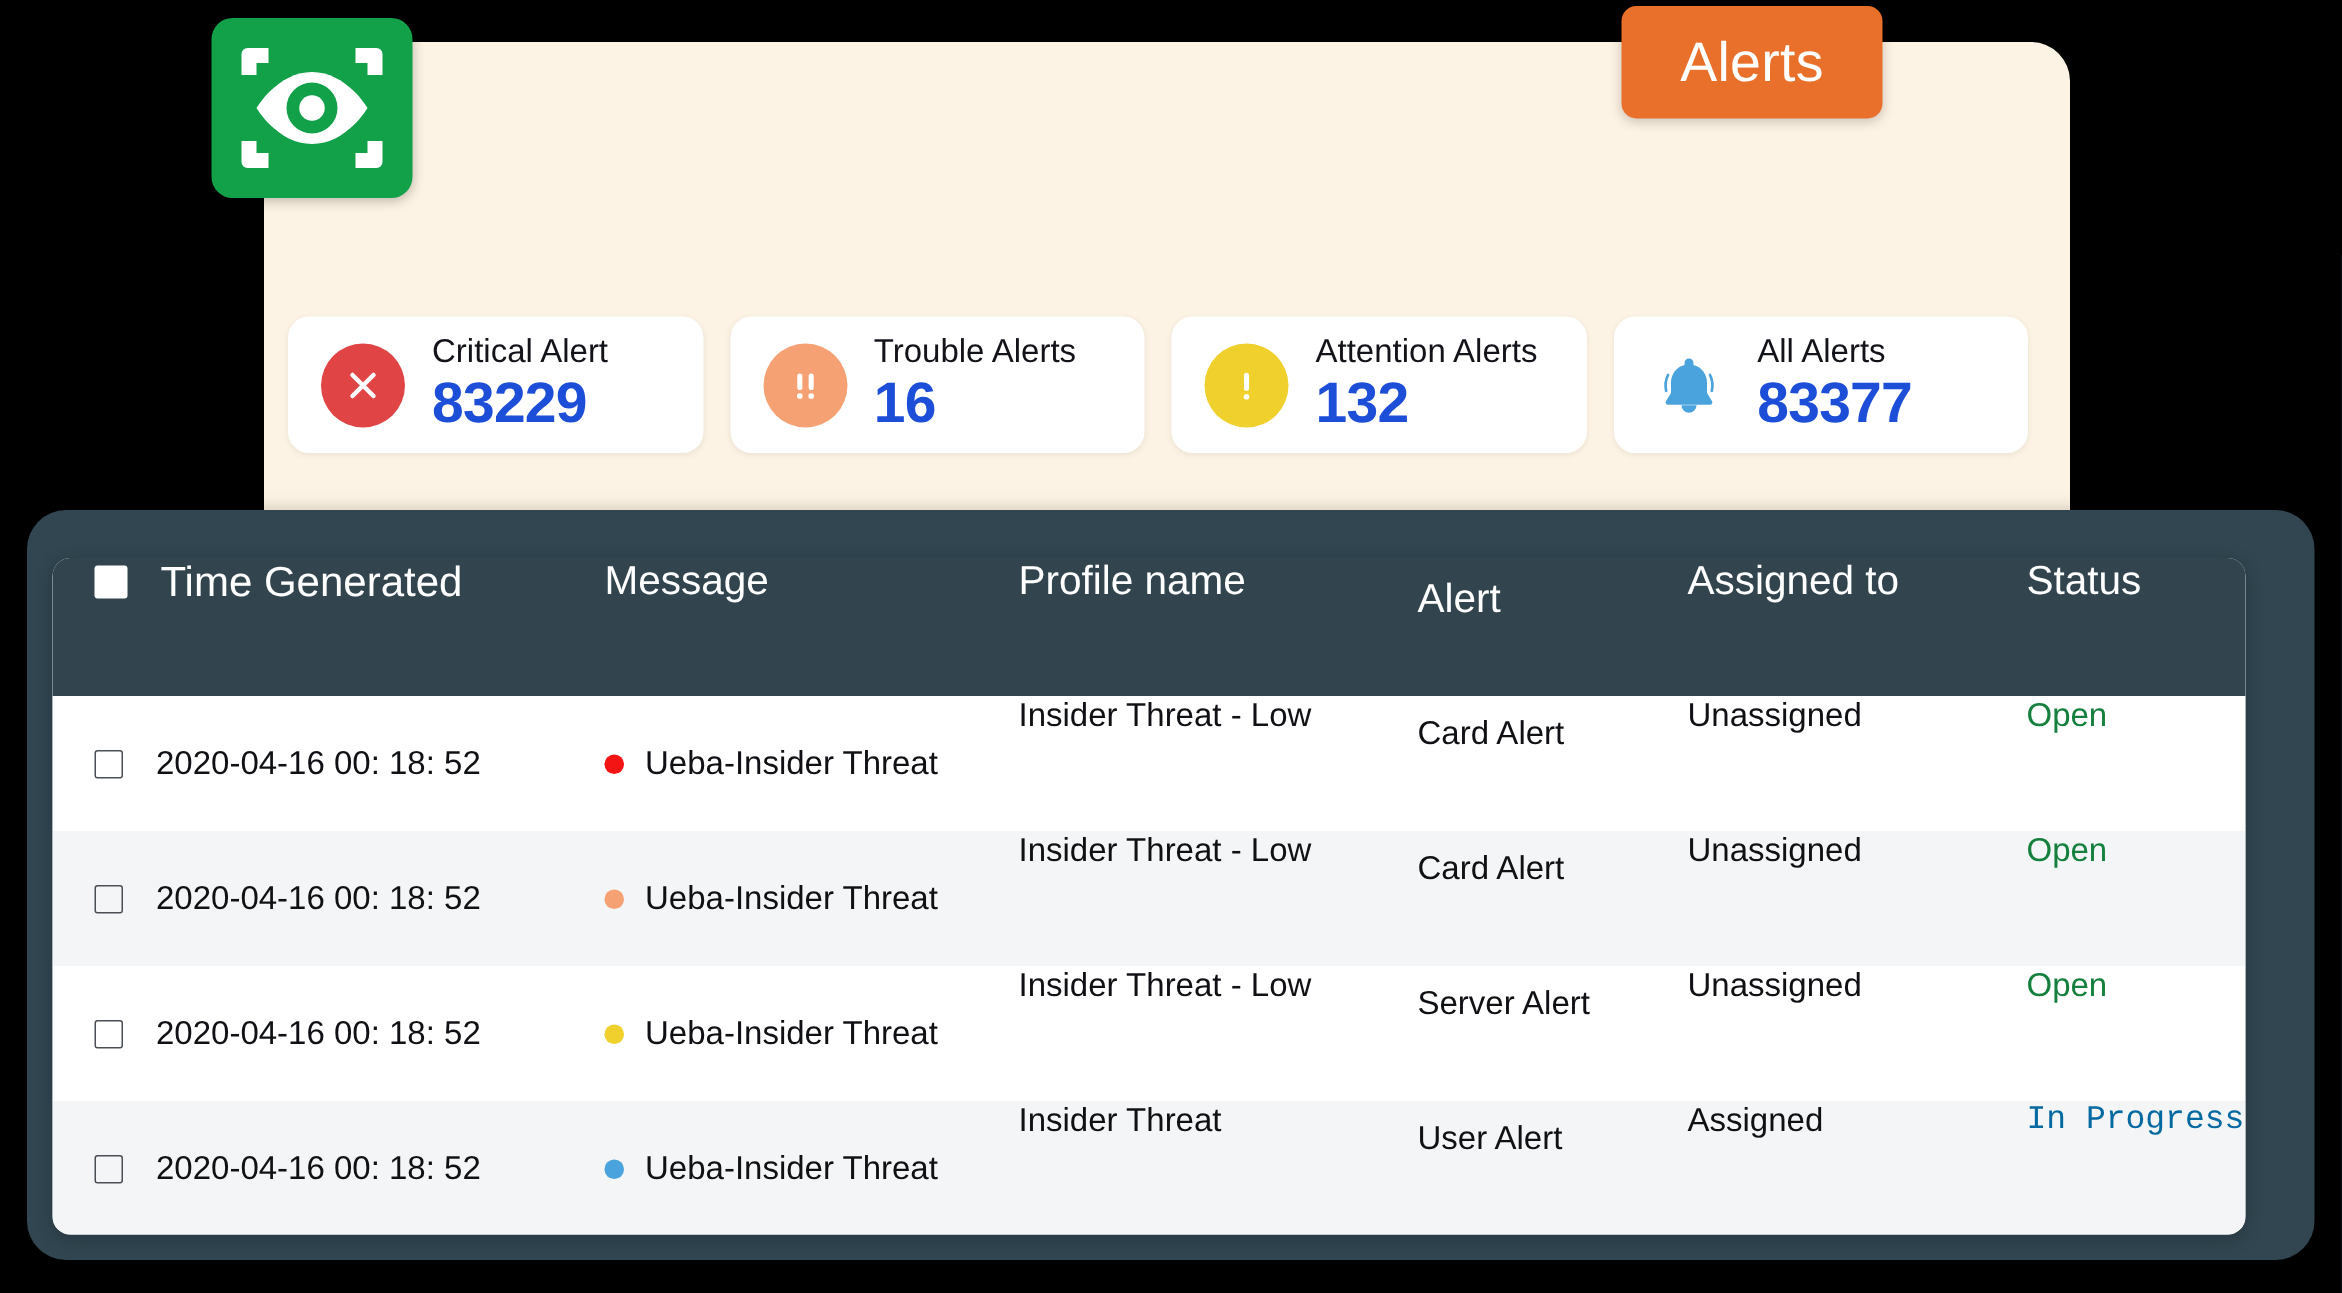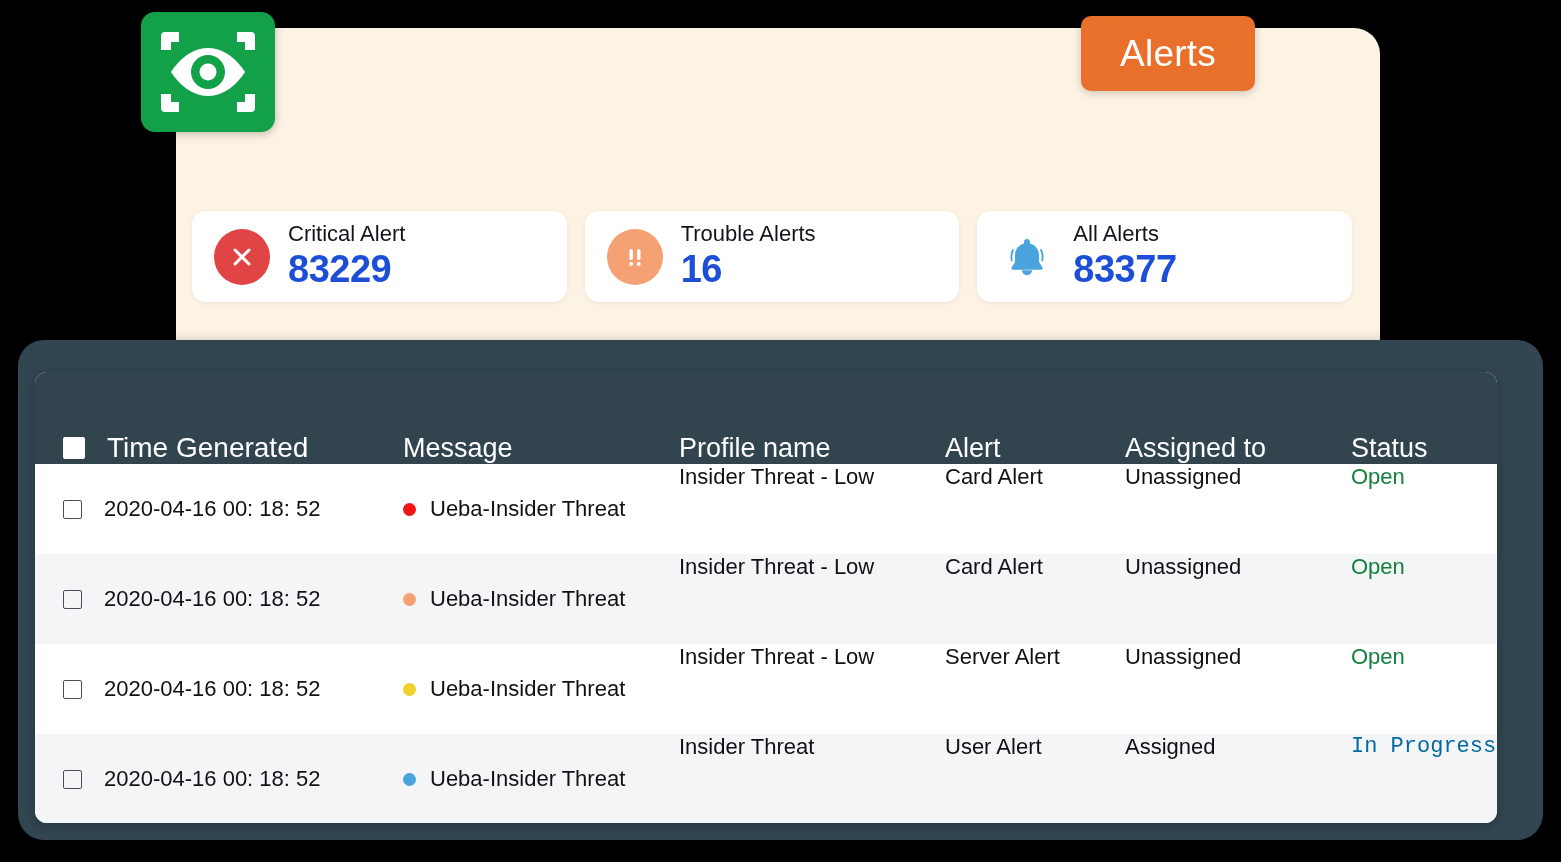--- a/index.html
+++ b/index.html
@@ -38,21 +38,21 @@
     background: #12a149;
     border-radius: 14px;
     box-shadow: 0 2px 8px rgba(0,0,0,0.25);
   }
   #brand-logo svg { display:block; width:134px; height:120px; }
 
   
   #alerts-tab {
     position: absolute;
     left: 1081px;
-    top: 16px;
+    top: 4px;
     width: 174px;
     height: 75px;
     background: #e9702b;
     border-radius: 10px;
     display: flex;
     align-items: center;
     justify-content: center;
     box-shadow: 0 2px 8px rgba(0,0,0,0.2);
   }
   #alerts-tab .tab-label {
@@ -130,37 +130,37 @@
     height: 451px;
     border-radius: 12px;
     overflow: hidden;
     background: #ffffff;
     box-shadow: 0 3px 12px rgba(0,0,0,0.22);
   }
   .thead {
     height: 92px;
     background: #32454f;
     display: flex;
-    align-items: flex-end;
+    align-items: flex-start;
     color: #ffffff;
   }
   .trow {
     height: 90px;
     display: flex;
     color: #101114;
     font-size: 22px;
   }
   .trow.odd  { background: #ffffff; }
   .trow.even { background: #f4f5f6; }
 
   
   .col-time    { width: 368px; padding-left: 28px; box-sizing: border-box; display:flex; align-items:center; }
   .col-msg     { width: 276px; display:flex; align-items:center; }
   .col-profile { width: 266px; }
-  .col-alert   { width: 180px; }
+  .col-alert   { width: 180px; margin-top: 12px; }
   .col-assign  { width: 226px; }
   .col-status  { width: 146px; }
 
   .thead .col-time    { font-size: 28px; }
   .thead .col-msg,
   .thead .col-profile,
   .thead .col-alert,
   .thead .col-assign,
   .thead .col-status  { font-size: 27px; }
 
@@ -237,20 +237,32 @@
         <rect x="17.1" y="7" width="3.4" height="11" rx="1.7" fill="#ffffff"></rect>
         <circle cx="18.8" cy="22" r="1.9" fill="#ffffff"></circle>
       </svg>
     </div>
     <div class="stat-text">
       <div class="stat-label">Trouble Alerts</div>
       <div class="stat-value">16</div>
     </div>
   </div>
 
+  <div class="stat-card">
+    <div class="stat-icon" style="background:#efd02c">
+      <svg width="30" height="30" viewBox="0 0 30 30">
+        <rect x="13.3" y="6.5" width="3.4" height="12" rx="1.7" fill="#ffffff"></rect>
+        <circle cx="15" cy="22.5" r="1.9" fill="#ffffff"></circle>
+      </svg>
+    </div>
+    <div class="stat-text">
+      <div class="stat-label">Attention Alerts</div>
+      <div class="stat-value">132</div>
+    </div>
+  </div>
 
   <div class="stat-card">
     <div class="stat-icon plain">
       <svg width="54" height="54" viewBox="0 0 54 54">
         <path d="M27 9 c-1.7 0 -3 1.3 -3 3 v1.4 c-5.3 1.3 -9 6 -9 11.6 v7 l-3.3 5.3 a1.6 1.6 0 0 0 1.4 2.5 h27.8 a1.6 1.6 0 0 0 1.4 -2.5 L39 32 v-7 c0 -5.6 -3.7 -10.3 -9 -11.6 V12 c0 -1.7 -1.3 -3 -3 -3 z" fill="#4aa3dd"></path>
         <path d="M22 40.2 a5 5 0 0 0 10 0 z" fill="#4aa3dd"></path>
         <path d="M13 20 c-1.6 3.2 -2 7 -1.2 10.6" stroke="#4aa3dd" stroke-width="1.8" fill="none" stroke-linecap="round"></path>
         <path d="M41 20 c1.6 3.2 2 7 1.2 10.6" stroke="#4aa3dd" stroke-width="1.8" fill="none" stroke-linecap="round"></path>
       </svg>
     </div>

